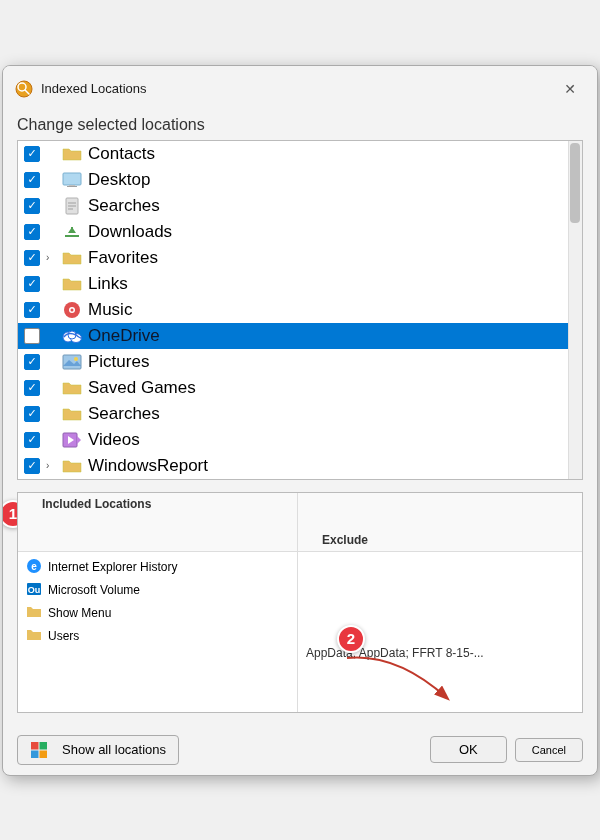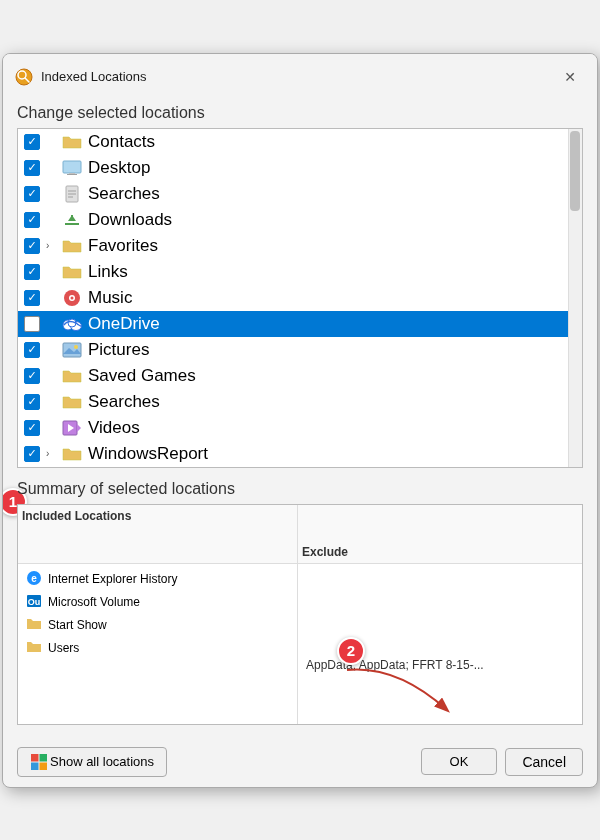--- a/index.html
+++ b/index.html
@@ -124,21 +124,21 @@
       margin-right: 6px;
       flex-shrink: 0;
       display: flex;
       align-items: center;
       justify-content: center;
       font-size: 15px;
     }
     .item-name {
       font-size: 17px;
     }
-    .list-item.highlighted .item-name { color: #ffffff; }
+    .list-item.highlighted .item-name { color: #0f172a; }
     .scrollbar-track {
       position: absolute;
       right: 0;
       top: 0;
       bottom: 0;
       width: 14px;
       background: #f0f0f0;
       border-left: 1px solid #ddd;
     }
     .scrollbar-thumb {
@@ -159,21 +159,21 @@
       border: 1px solid #bbb;
       background: white;
       min-height: 200px;
     }
     .summary-header {
       display: flex;
       border-bottom: 1px solid #ddd;
       background: #f9f9f9;
     }
     .summary-col-header {
-      padding: 4px 4px;
+      padding: 4px 24px;
       font-size: 12px;
       font-weight: 600;
       color: #333;
     }
     .summary-col-header.included { width: 280px; border-right: 1px solid #ddd; }
     .summary-col-header.exclude { flex: 1; margin-top: 36px; }
     .summary-body {
       display: flex;
       min-height: 160px;
     }
@@ -223,21 +223,21 @@
     
     .footer {
       display: flex;
       align-items: center;
       padding: 10px 14px;
       gap: 8px;
     }
     .show-all-btn {
       display: flex;
       align-items: center;
-      gap: 2px;
+      gap: 14px;
       padding: 5px 12px;
       border: 1px solid #aaa;
       border-radius: 4px;
       background: #f0f0f0;
       cursor: pointer;
       font-size: 13px;
     }
     .windows-icon {
       width: 18px;
       height: 18px;
@@ -251,21 +251,21 @@
       cursor: pointer;
       font-size: 13px;
       text-align: center;
     }
     .cancel-btn {
       padding: 5px 16px;
       border: 1px solid #aaa;
       border-radius: 4px;
       background: #f0f0f0;
       cursor: pointer;
-      font-size: 14px;
+      font-size: 11px;
     }
 
     .relative-wrapper {
       position: relative;
     }
   </style>
 </head>
 <body>
 
 <div class="dialog">
@@ -439,21 +439,20 @@
           </div>
         <div class="scrollbar-track">
           <div class="scrollbar-thumb"></div>
         </div>
       </div>
 
       <div class="annotation-circle" style="left: -18px; top: 360px;">1</div>
     </div>
 
     <div class="summary-section relative-wrapper">
-      <div class="section-label">Summary of selected locations</div>
       <div class="summary-table-container">
         <div class="summary-header">
           <div class="summary-col-header included">Included Locations</div>
           <div class="summary-col-header exclude">Exclude</div>
         </div>
         <div class="summary-body">
           <div class="summary-col-included" id="summary-included">
               <div class="summary-item">
                 <span class="summary-item-icon"><svg width="16" height="16" viewBox="0 0 16 16">
                     <circle cx="8" cy="8" r="7" fill="#1e90ff"></circle>
@@ -465,21 +464,21 @@
                 <span class="summary-item-icon"><svg width="16" height="16" viewBox="0 0 16 16">
                     <rect x="1" y="2" width="14" height="12" rx="1" fill="#0072c6"></rect>
                     <text x="8" y="12" text-anchor="middle" fill="white" font-size="9" font-weight="bold">Ou</text>
                   </svg></span>
                 <span>Microsoft Volume</span>
               </div>
               <div class="summary-item">
                 <span class="summary-item-icon"><svg width="16" height="16" viewBox="0 0 16 16">
                     <path d="M1 4 L1 13 L15 13 L15 5 L7 5 L5 3 L1 3 Z" fill="#e8c060"></path>
                   </svg></span>
-                <span>Start Show</span>
+                <span>Show Menu</span>
               </div>
               <div class="summary-item">
                 <span class="summary-item-icon"><svg width="16" height="16" viewBox="0 0 16 16">
                     <path d="M1 4 L1 13 L15 13 L15 5 L7 5 L5 3 L1 3 Z" fill="#e8c060"></path>
                   </svg></span>
                 <span>Users</span>
               </div>
             </div>
           <div class="summary-col-exclude">
             <div class="exclude-text">AppData; AppData; FFRT 8-15-...</div>

